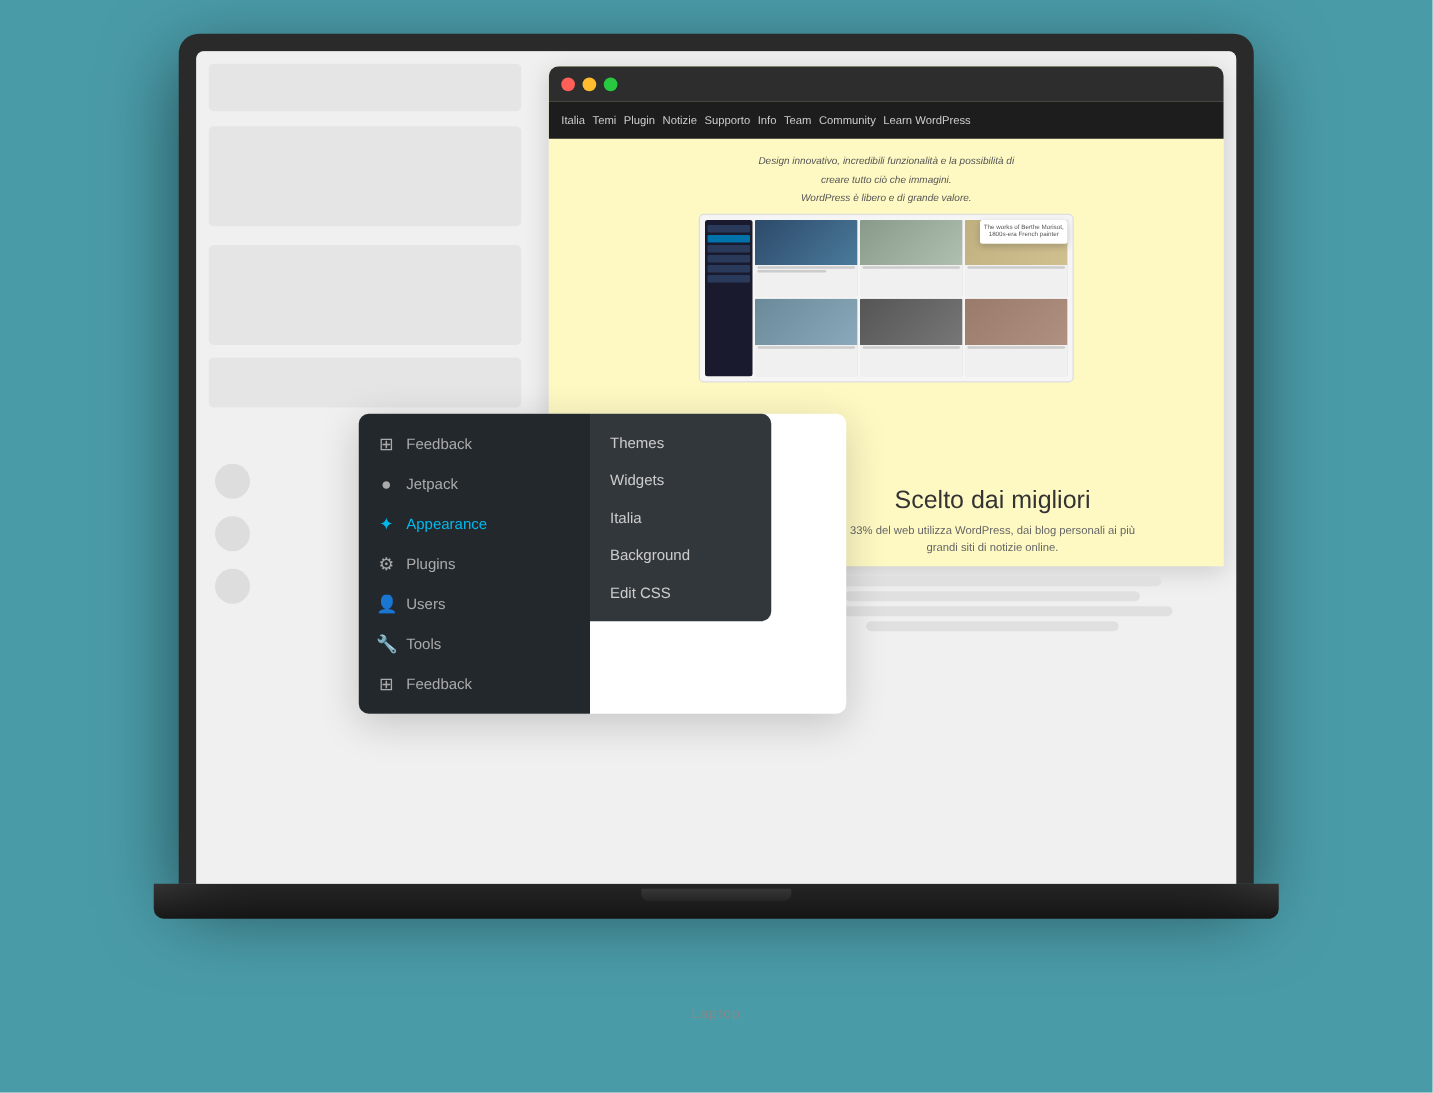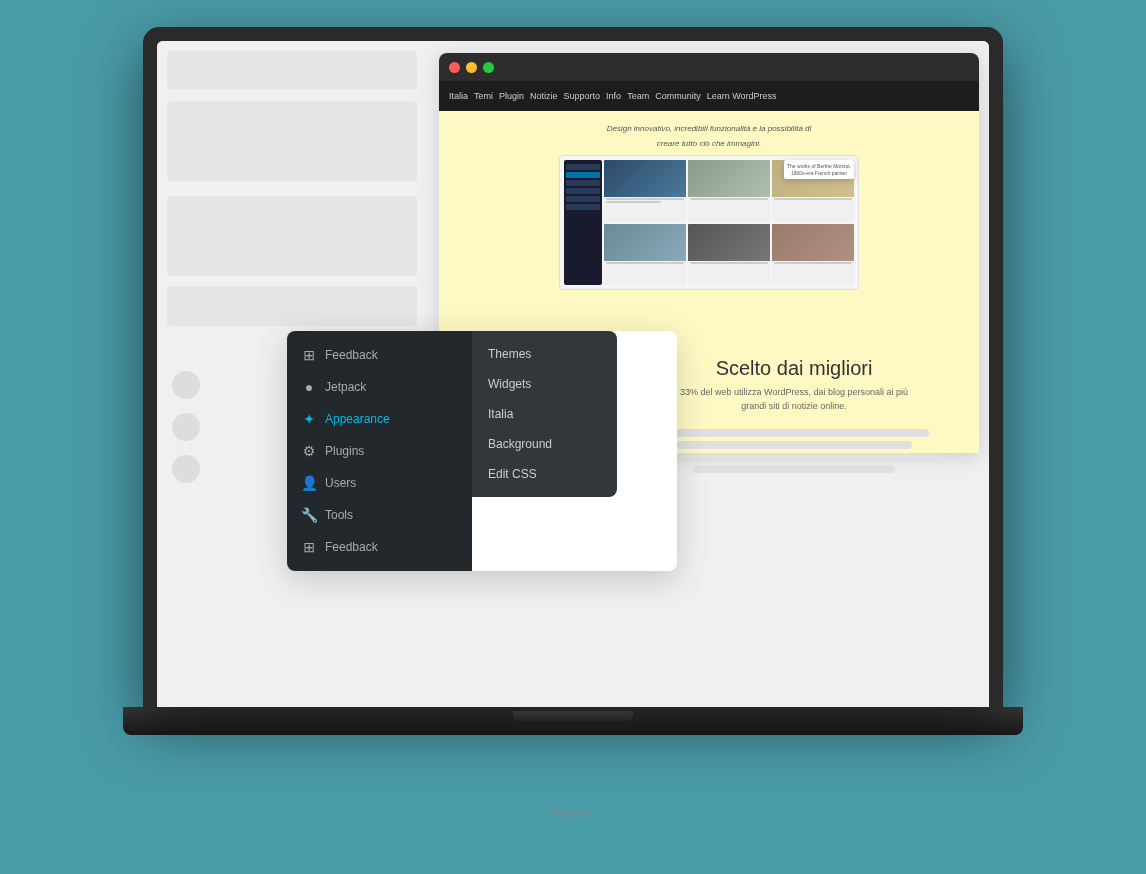--- a/index.html
+++ b/index.html
@@ -231,20 +231,21 @@
       width: 370px;
       text-align: center;
       padding: 16px;
     }
 
     .section-chosen h2 {
       font-size: 20px;
       color: #333;
       font-weight: 300;
       margin-bottom: 6px;
+      margin-top: 32px;
     }
 
     .section-chosen p {
       font-size: 9px;
       color: #666;
       line-height: 1.5;
       text-align: center;
     }
 
     .section-chosen .placeholder-bar {
@@ -384,20 +385,21 @@
             <span class="nav-item">Notizie</span>
             <span class="nav-item">Supporto</span>
             <span class="nav-item">Info</span>
             <span class="nav-item">Team</span>
             <span class="nav-item">Community</span>
             <span class="nav-item">Learn WordPress</span>
           </div>
           <div class="browser-body">
             <p>Design innovativo, incredibili funzionalità e la possibilità di</p>
             <p>creare tutto ciò che immagini.</p>
+            <p>WordPress è libero e di grande valore.</p>
 
             <div class="themes-screenshot">
               <div class="themes-sidebar">
                 <div class="themes-sidebar-item"></div>
                 <div class="themes-sidebar-item active"></div>
                 <div class="themes-sidebar-item"></div>
                 <div class="themes-sidebar-item"></div>
                 <div class="themes-sidebar-item"></div>
                 <div class="themes-sidebar-item"></div>
               </div>

